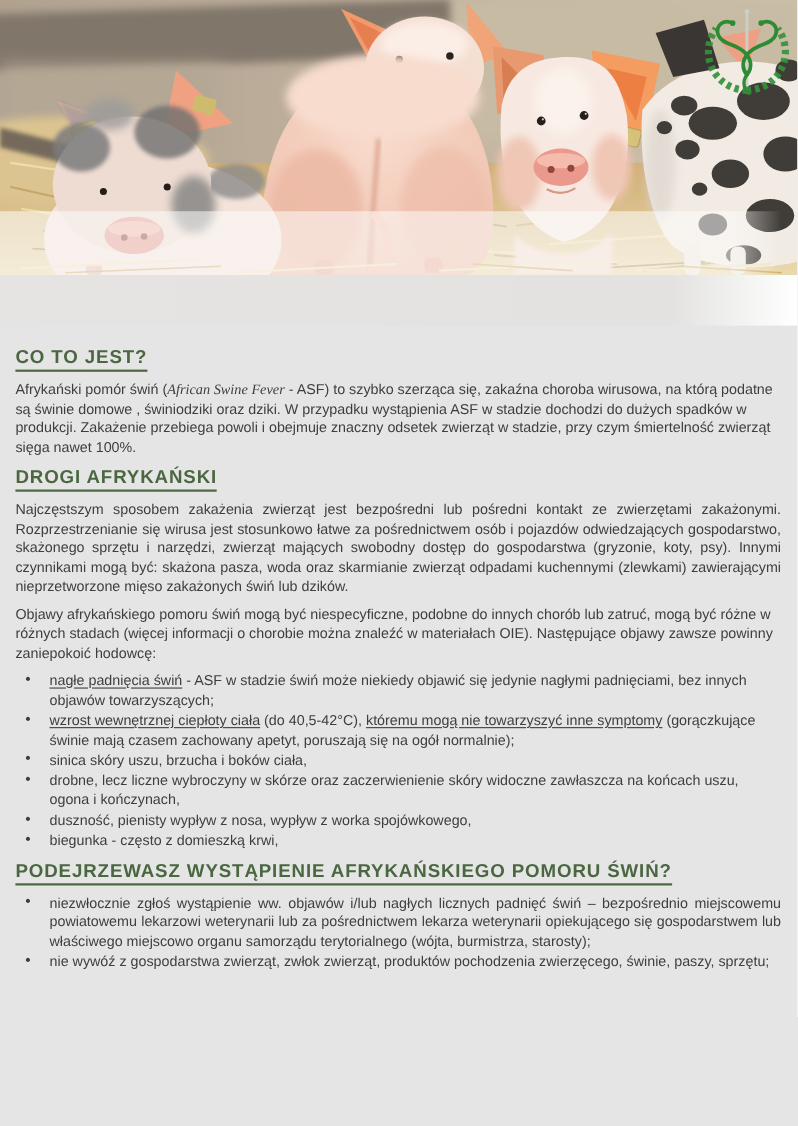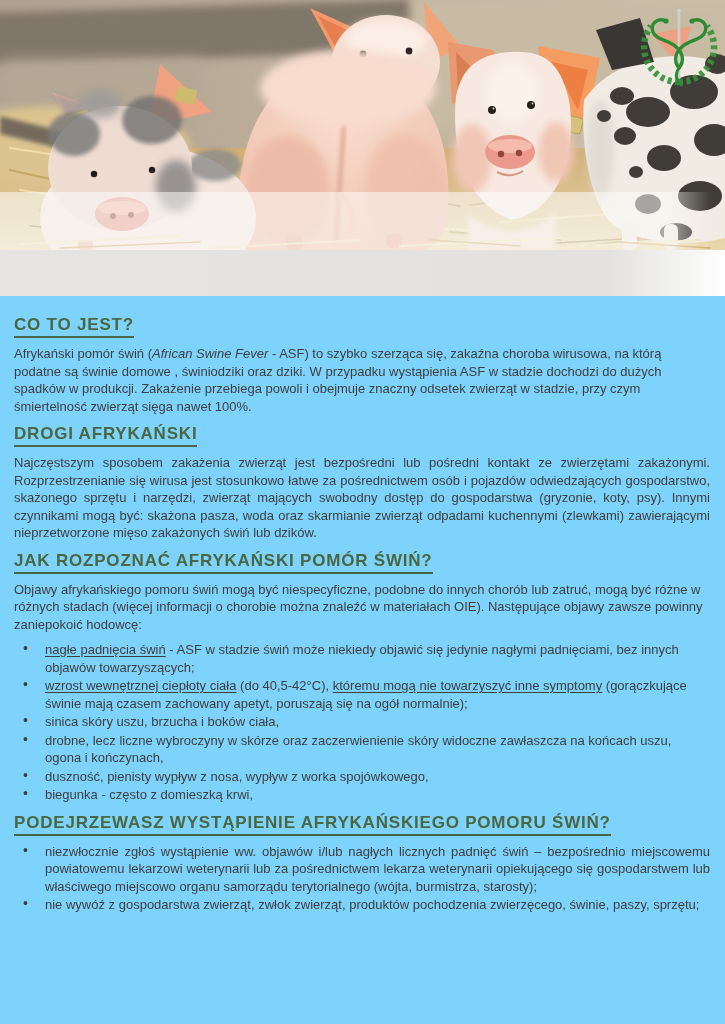--- a/index.html
+++ b/index.html
@@ -1,37 +1,37 @@
 <!DOCTYPE html>
 <html lang="pl"><head>
 <meta charset="utf-8">
 <style>
   html,body{margin:0;padding:0;background:#ffffff;}
-  .page{width:725px;height:1024px;position:relative;overflow:hidden;background:#7dd3fc;
+  .page{width:725px;height:1024px;position:relative;overflow:hidden;background:#e5e5e5;
         font-family:"Liberation Sans",sans-serif;}
   
   .hero{position:relative;height:250px;overflow:hidden;}
   .hero svg.scene{position:absolute;inset:0;width:100%;height:100%;display:block;}
   .hero-overlay{position:absolute;left:0;top:192px;width:100%;height:58px;
     background:linear-gradient(90deg,rgba(252,252,251,.55) 0%,rgba(252,252,251,.55) 92%,rgba(252,252,251,0) 98%);}
   .logo{position:absolute;top:5px;right:4px;width:84px;height:88px;}
   .logo svg{width:100%;height:100%;display:block;}
   .gray-band{height:46px;background:linear-gradient(90deg,#e5e4e2 0%,#e3e2e0 84%,#f4f4f3 94%,#ffffff 100%);}
   
   .content{padding:10px 15px 0 14px;color:#3e3e3e;font-size:13px;line-height:17.5px;}
   h2{margin:9px 0 7px;font-size:17px;line-height:19px;font-weight:bold;color:#4a6741;letter-spacing:.8px;}
   .hu{display:inline-block;border-bottom:2px solid #4a6741;padding-bottom:2px;}
   p{margin:0 0 8px;}
   p.just{text-align:justify;}
   ul{list-style:none;margin:0 0 4px;padding:0;}
   li{position:relative;padding-left:31px;margin-bottom:1px;}
   li::before{content:"\2022";position:absolute;left:9px;top:-1px;color:#3e3e3e;font-size:14px;}
   ul.just li{text-align:justify;}
   .u{text-decoration:underline;text-underline-offset:2px;}
-  i{font-style:italic;}
+  i{font-style:italic;font-family:Liberation Serif, serif;}
 </style>
 </head>
 <body>
 
 <div class="page">
 
   <div class="hero">
     <svg class="scene" viewBox="0 0 725 250" preserveAspectRatio="none" aria-hidden="true">
       <defs>
         <linearGradient id="wallg" x1="0" y1="0" x2="1" y2="0">
@@ -224,23 +224,20 @@
     <h2>
       <span class="hu">CO TO JEST?</span>
     </h2>
     <p><span>Afrykański pomór świń (</span><i>African Swine Fever</i><span> - ASF) to szybko szerząca się, zakaźna choroba wirusowa, na którą podatne są świnie domowe , świniodziki oraz dziki. W przypadku wystąpienia ASF w stadzie dochodzi do dużych spadków w produkcji. Zakażenie przebiega powoli i obejmuje znaczny odsetek zwierząt w stadzie, przy czym śmiertelność zwierząt sięga nawet 100%.</span></p>
 
     <h2>
       <span class="hu">DROGI AFRYKAŃSKI</span>
     </h2>
     <p class="just">Najczęstszym sposobem zakażenia zwierząt jest bezpośredni lub pośredni kontakt ze zwierzętami zakażonymi. Rozprzestrzenianie się wirusa jest stosunkowo łatwe za pośrednictwem osób i pojazdów odwiedzających gospodarstwo, skażonego sprzętu i narzędzi, zwierząt mających swobodny dostęp do gospodarstwa (gryzonie, koty, psy). Innymi czynnikami mogą być: skażona pasza, woda oraz skarmianie zwierząt odpadami kuchennymi (zlewkami) zawierającymi nieprzetworzone mięso zakażonych świń lub dzików.</p>
 
-    <h2>
-      <span class="hu">JAK ROZPOZNAĆ AFRYKAŃSKI POMÓR ŚWIŃ?</span>
-    </h2>
     <p>Objawy afrykańskiego pomoru świń mogą być niespecyficzne, podobne do innych chorób lub zatruć, mogą być różne w różnych stadach (więcej informacji o chorobie można znaleźć w materiałach OIE). Następujące objawy zawsze powinny zaniepokoić hodowcę:</p>
     <ul>
       <li><span class="u">nagłe padnięcia świń</span><span> - ASF w stadzie świń może niekiedy objawić się jedynie nagłymi padnięciami, bez innych objawów towarzyszących;</span></li>
       <li><span class="u">wzrost wewnętrznej ciepłoty ciała</span><span> (do 40,5-42°C), </span><span class="u">któremu mogą nie towarzyszyć inne symptomy</span><span> (gorączkujące świnie mają czasem zachowany apetyt, poruszają się na ogół normalnie);</span></li>
       <li>sinica skóry uszu, brzucha i boków ciała,</li>
       <li>drobne, lecz liczne wybroczyny w skórze oraz zaczerwienienie skóry widoczne zawłaszcza na końcach uszu, ogona i kończynach,</li>
       <li>duszność, pienisty wypływ z nosa, wypływ z worka spojówkowego,</li>
       <li>biegunka - często z domieszką krwi,</li>
     </ul>
 

